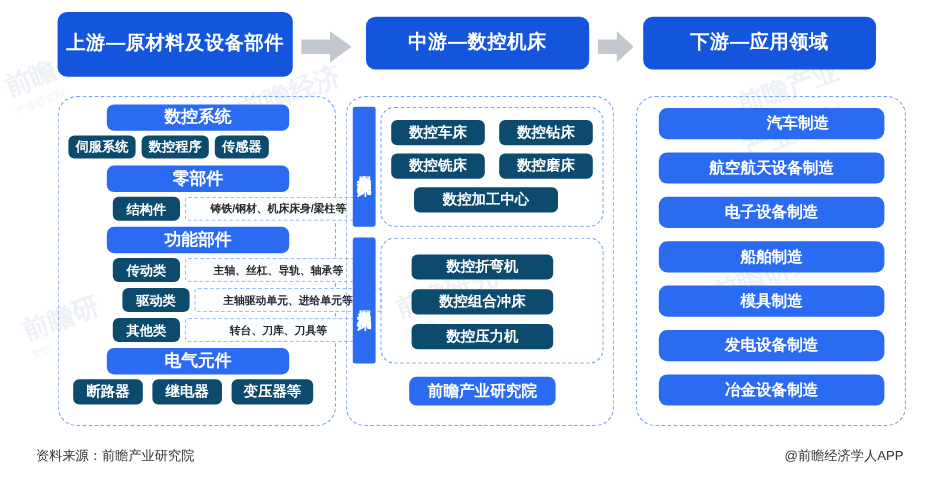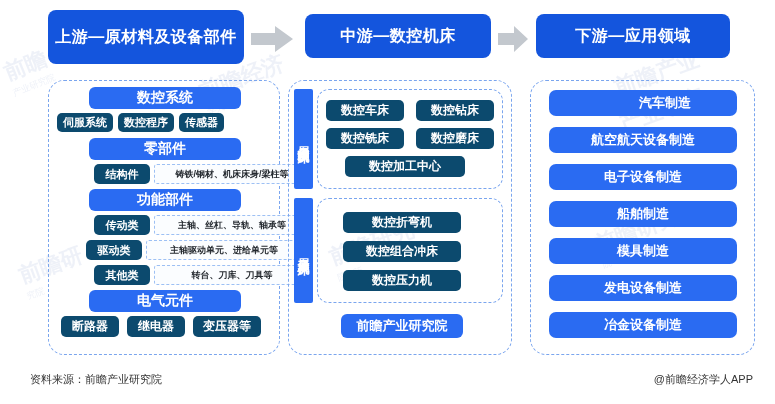--- a/index.html
+++ b/index.html
@@ -239,21 +239,21 @@
     <div class="detail-row" style="left:8px;top:83px;width:216px;">
       <div class="pill pill-soft detail-tag">结构件</div>
       <div class="detail-box" style="width:156px;">铸铁/钢材、机床床身/梁柱等</div>
     </div>
 
     <div class="pill pill-strong cat-title" style="top:108px;">功能部件</div>
     <div class="detail-row" style="left:8px;top:134px;width:216px;">
       <div class="pill pill-soft detail-tag">传动类</div>
       <div class="detail-box" style="width:156px;">主轴、丝杠、导轨、轴承等</div>
     </div>
-    <div class="detail-row" style="left:0;top:159px;width:216px;">
+    <div class="detail-row" style="left:16px;top:159px;width:216px;">
       <div class="pill pill-soft detail-tag">驱动类</div>
       <div class="detail-box" style="width:156px;">主轴驱动单元、进给单元等</div>
     </div>
     <div class="detail-row" style="left:8px;top:184px;width:216px;">
       <div class="pill pill-soft detail-tag">其他类</div>
       <div class="detail-box" style="width:156px;">转台、刀库、刀具等</div>
     </div>
 
     <div class="pill pill-strong cat-title" style="top:209px;">电气元件</div>
     <div class="sub-row" style="left:12px;top:235px;gap:8px;">

